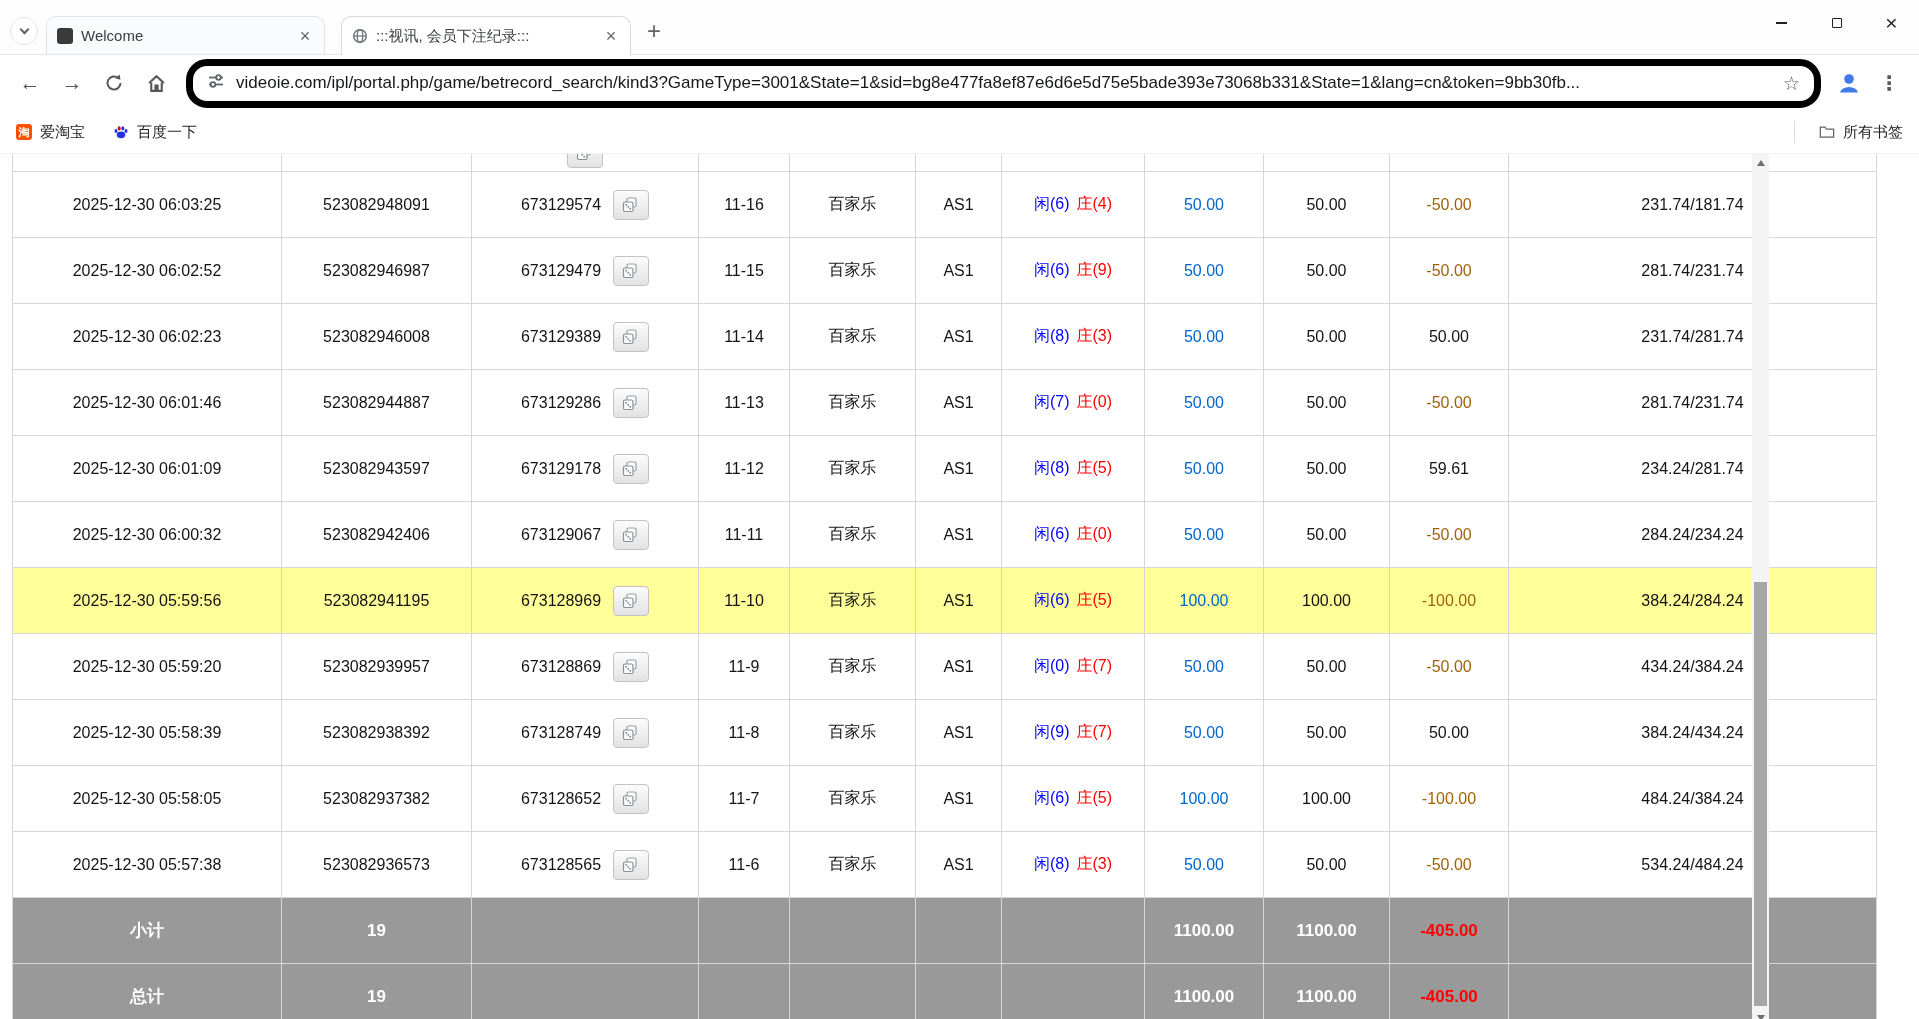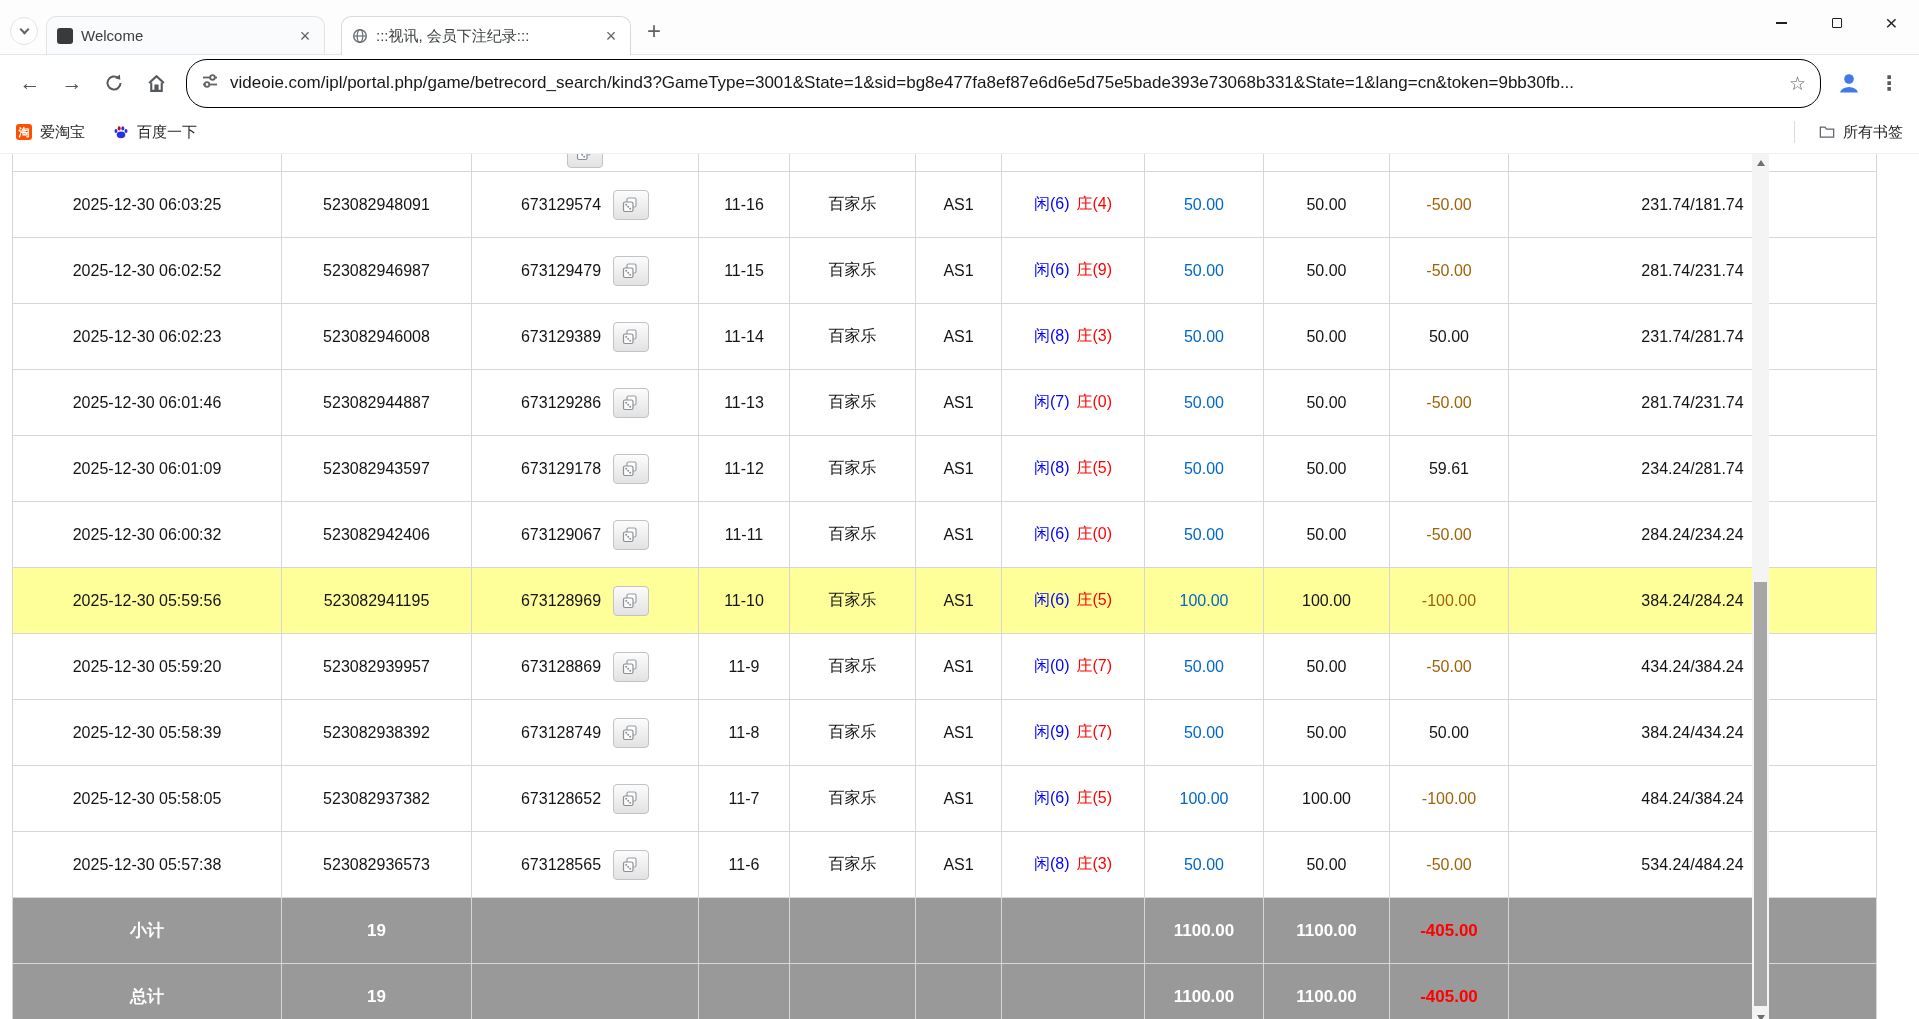--- a/index.html
+++ b/index.html
@@ -20,21 +20,21 @@
   .new-tab{font-size:24px;color:#5f6368;margin:0 0 13px 16px;line-height:20px;}
   .win-controls{position:absolute;right:0;top:0;height:46px;display:flex;}
   .win-btn{width:55px;height:46px;display:flex;align-items:center;justify-content:center;color:#1d1f22;}
   .min-bar{width:11px;height:2px;background:#1d1f22;display:block;}
   .max-box{width:10px;height:10px;border:1.5px solid #1d1f22;border-radius:1px;display:block;}
   .win-x{font-size:21px;line-height:20px;}
 
   
   .toolbar{height:56px;display:flex;align-items:center;gap:2px;padding:0 10px;background:#fff;}
   .nav-btn{width:40px;height:40px;border-radius:50%;display:flex;align-items:center;justify-content:center;font-size:21px;color:#55595e;flex:none;}
-  .omnibox{flex:1;height:49px;border:1px solid #000000;border-radius:21px;display:flex;align-items:center;gap:11px;padding:0 14px;background:#fff;margin:0 8px;min-width:0;}
+  .omnibox{flex:1;height:49px;border:7px solid #000000;border-radius:21px;display:flex;align-items:center;gap:11px;padding:0 14px;background:#fff;margin:0 8px;min-width:0;}
   .url-text{flex:1;font-size:17px;color:#17181a;white-space:nowrap;overflow:hidden;min-width:0;}
   .star{font-size:19px;color:#55595e;flex:none;}
   .profile{width:36px;height:36px;border-radius:50%;display:flex;align-items:center;justify-content:center;flex:none;}
   .menu{font-size:20px;font-weight:bold;}
 
   
   .bookmarks-bar{height:43px;display:flex;align-items:center;gap:28px;padding:0 16px;background:#fff;border-bottom:1px solid #eef0f2;}
   .bm-item{display:flex;align-items:center;gap:8px;font-size:15px;color:#1f2023;}
   .bm-ico{width:16px;height:16px;flex:none;display:flex;align-items:center;justify-content:center;}
   .taobao{background:#ff5000;border-radius:3px;color:#fff;font-size:11px;font-weight:bold;line-height:16px;text-align:center;}

